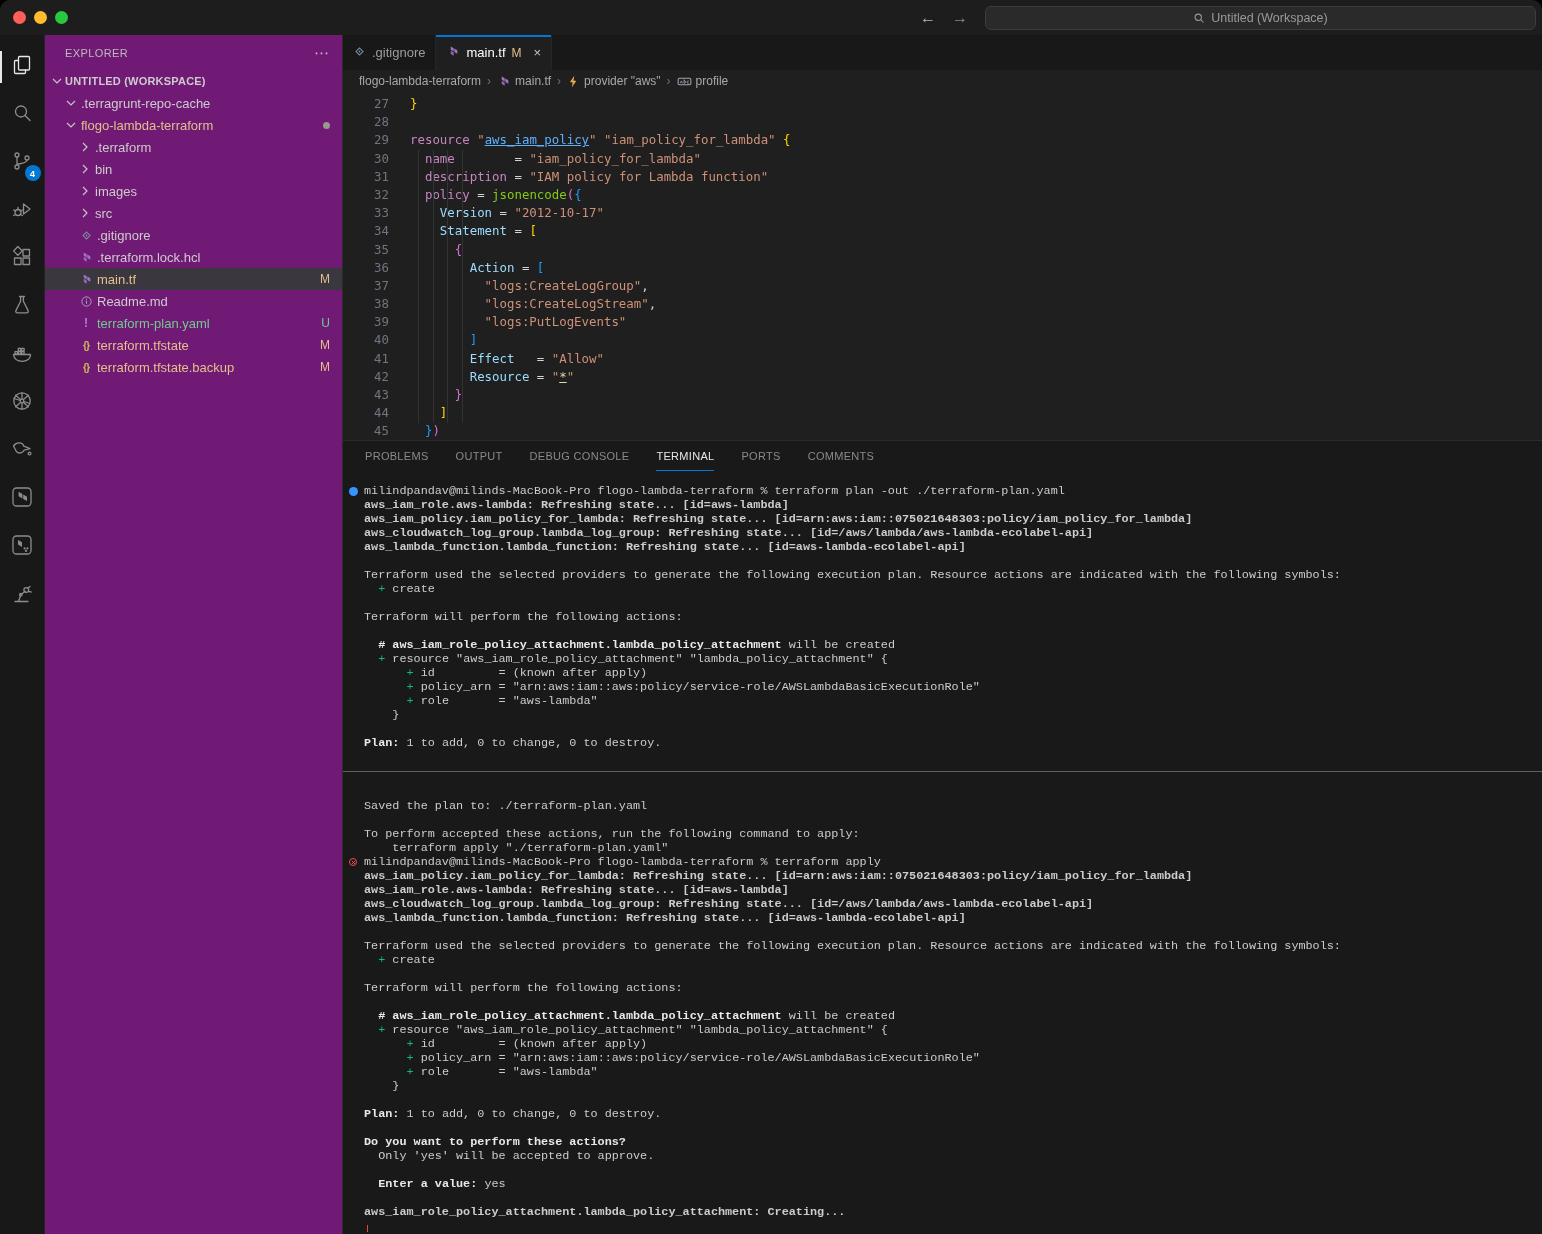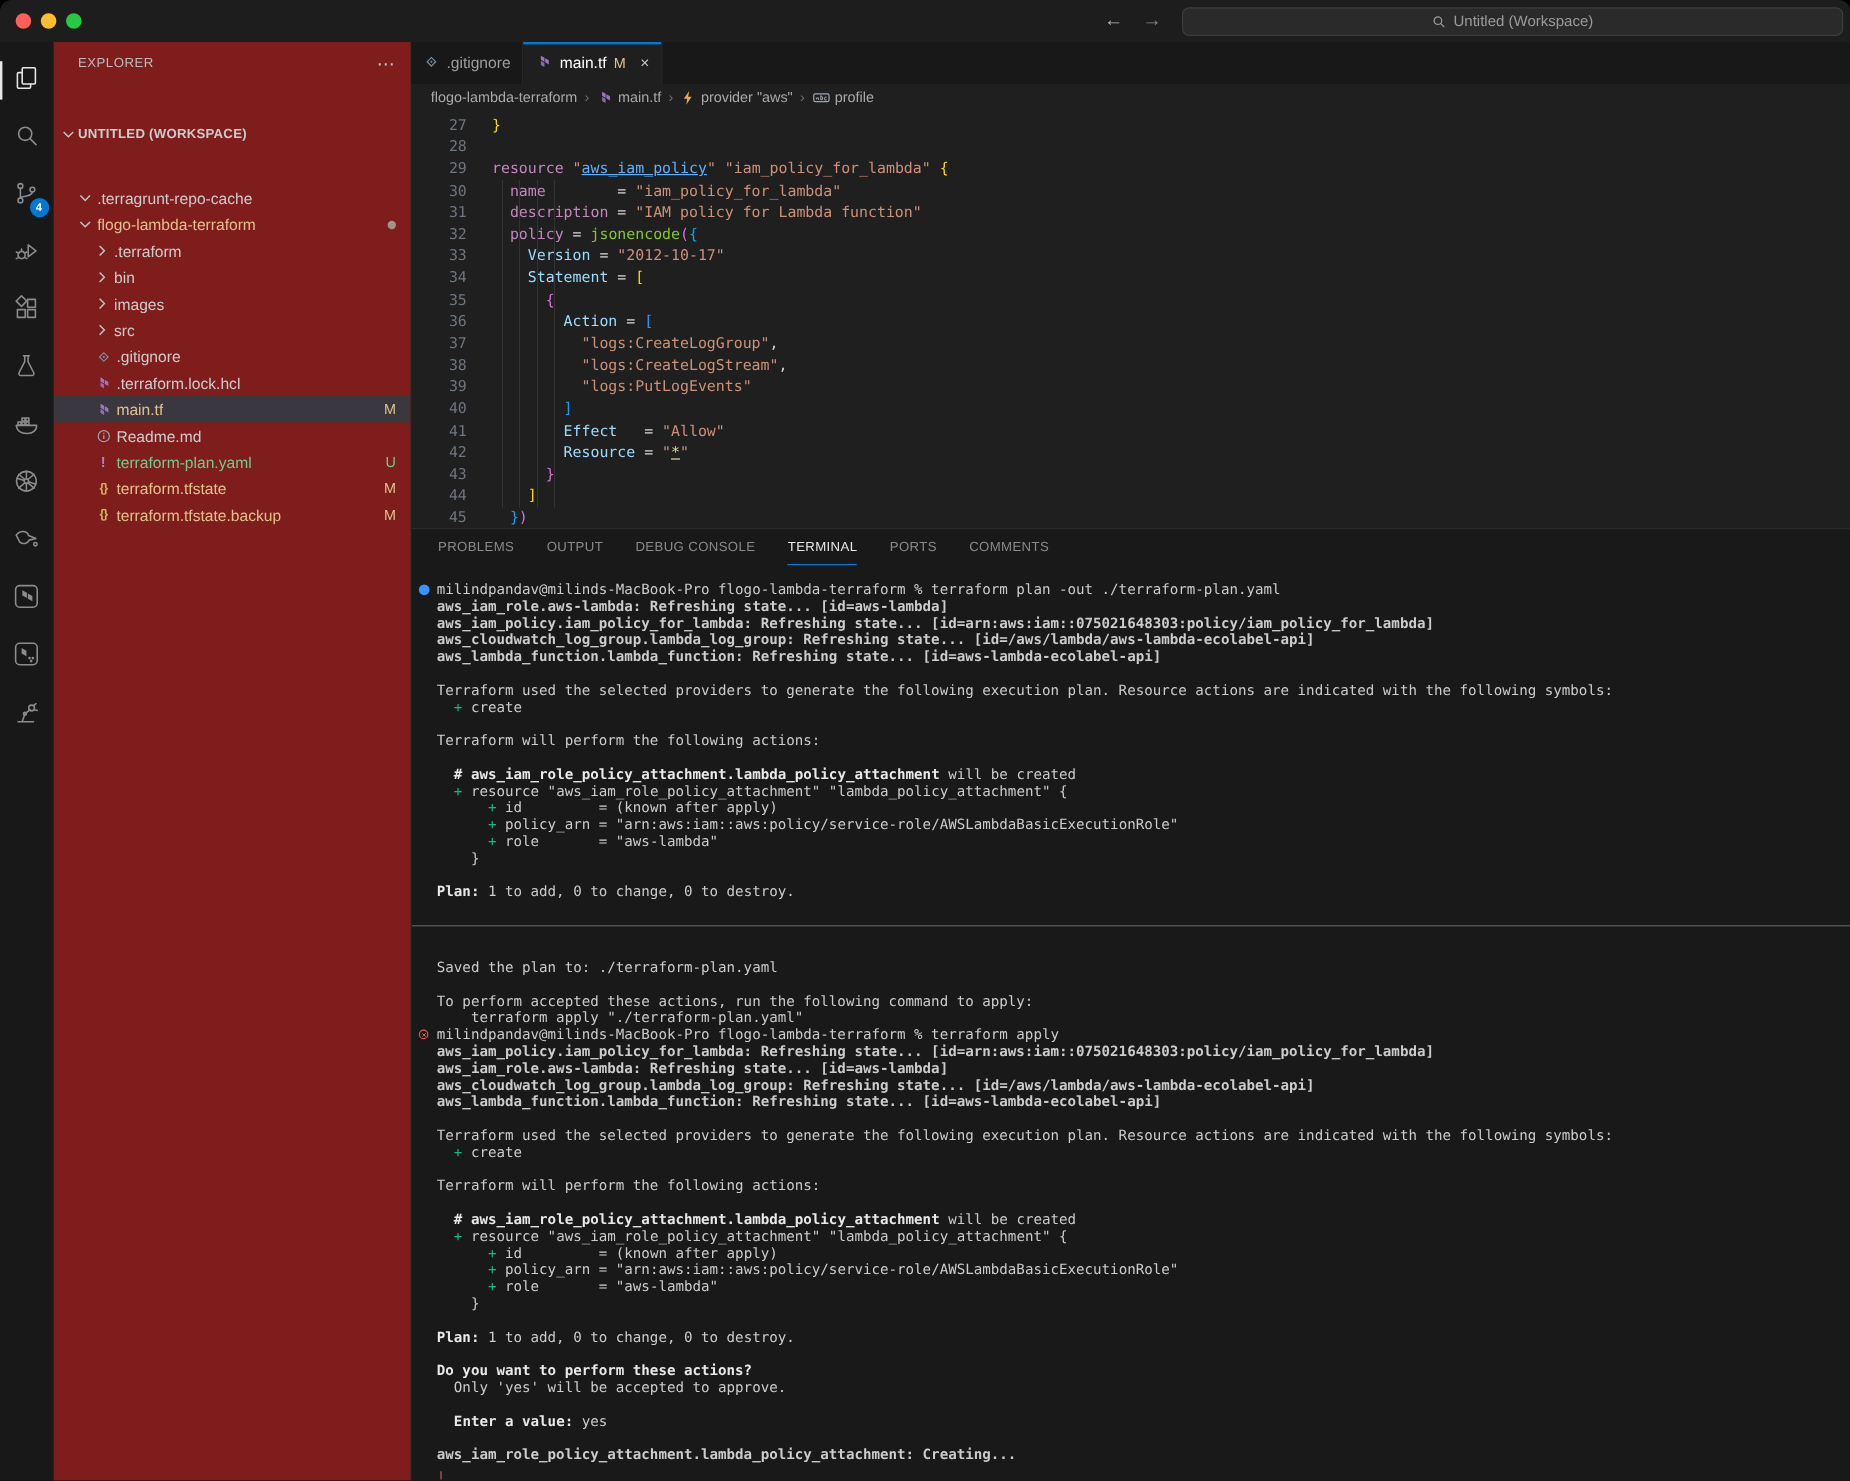--- a/index.html
+++ b/index.html
@@ -17,21 +17,21 @@
   
   .body{flex:1;display:flex;min-height:0;}
   .activitybar{width:45px;flex:0 0 45px;background:#181818;border-right:1px solid #242424;display:flex;flex-direction:column;align-items:center;padding-top:8px;}
   .ab-item{width:45px;height:48px;display:flex;align-items:center;justify-content:center;color:#8c8c8c;position:relative;cursor:pointer;}
   .ab-item.active{color:#e7e7e7;}
   .ab-item.active::before{content:"";position:absolute;left:0;top:8px;bottom:8px;width:2px;background:#e7e7e7;}
   .ab-item svg{width:24px;height:24px;stroke:currentColor;fill:none;stroke-width:1.3;stroke-linecap:round;stroke-linejoin:round;}
   .ab-badge{position:absolute;right:4px;bottom:6px;min-width:16px;height:16px;border-radius:9px;background:#0078d4;color:#fff;
      font-size:9.5px;display:flex;align-items:center;justify-content:center;font-weight:700;}
   
-  .sidebar{width:298px;flex:0 0 298px;background:#7f1d1d;border-right:1px solid #2b2b2b;display:flex;flex-direction:column;overflow:hidden;gap:31px;}
+  .sidebar{width:298px;flex:0 0 298px;background:#701a75;border-right:1px solid #2b2b2b;display:flex;flex-direction:column;overflow:hidden;}
   .sb-head{height:35px;flex:0 0 35px;display:flex;align-items:center;padding:0 12px 0 20px;font-size:11px;color:#bbb;letter-spacing:.4px;}
   .sb-head .sp{flex:1;}
   .more{color:#c5c5c5;font-size:15px;letter-spacing:1px;cursor:pointer;}
   .ws-row{height:22px;display:flex;align-items:center;padding-left:4px;font-size:11px;font-weight:700;color:#ccc;cursor:pointer;letter-spacing:.2px;}
   .tree{flex:1;overflow:hidden;font-size:13px;}
   .trow{height:22px;display:flex;align-items:center;padding-right:12px;cursor:pointer;}
   .trow.sel{background:#3a383e;}
   .trow .chev{width:16px;display:flex;justify-content:center;color:#c5c5c5;flex:0 0 16px;}
   .trow .fic{width:18px;display:flex;justify-content:center;align-items:center;flex:0 0 18px;font-size:12px;}
   .trow .lbl{margin-left:2px;white-space:nowrap;overflow:hidden;}
@@ -64,21 +64,21 @@
   .tk-lnk{color:#5eb0ff;text-decoration:underline;} .tk-fn{color:#84cc16;} .tk-pl{color:#D4D4D4;}
   .tk-b1{color:#FFD700;} .tk-b2{color:#DA70D6;} .tk-b3{color:#179FFF;}
   .tk-star{color:#DCDCAA;text-decoration:underline;}
   
   .panel{height:794px;flex:0 0 794px;border-top:1px solid #2b2b2b;background:#191919;display:flex;flex-direction:column;overflow:hidden;}
   .ptabs{height:30px;flex:0 0 30px;display:flex;align-items:flex-start;padding-left:22px;gap:27px;font-size:11px;color:#8a8a8a;letter-spacing:.3px;}
   .ptab{cursor:pointer;height:100%;display:flex;align-items:center;border-bottom:1px solid transparent;}
   .ptab.active{color:#e7e7e7;border-bottom-color:#0078d4;}
   .term{flex:1;overflow:hidden;padding:13px 0 0 21px;font-family:"DejaVu Sans Mono","Liberation Mono",monospace;
         font-size:11.8px;color:#ccc;cursor:text;}
-  .tl{height:14px;line-height:14px;white-space:pre;position:relative;}
+  .tl{height:14px;line-height:14px;white-space:pre;position:relative;font-family:Liberation Mono, monospace;}
   .tt-b{font-weight:700;} .tt-g{color:#0DBC79;} .tt-bw{color:#e9e9e9;font-weight:700;} .tt-r{color:#f14c4c;}
   .decor{position:absolute;left:-15px;top:3px;width:9px;height:9px;border-radius:50%;}
   .decor.blue{background:#3794ff;}
   .decor.red{border:1.5px solid #f14c4c;width:8px;height:8px;}
   .decor.red::after{content:"";position:absolute;left:1.5px;top:1.5px;right:1.5px;bottom:1.5px;
      background:linear-gradient(45deg,transparent 44%,#f14c4c 44% 56%,transparent 56%),
                 linear-gradient(-45deg,transparent 44%,#f14c4c 44% 56%,transparent 56%);}
   .tdiv{border-top:1px solid #606060;margin:7px 0 6px -21px;}
 </style>
 </head>

